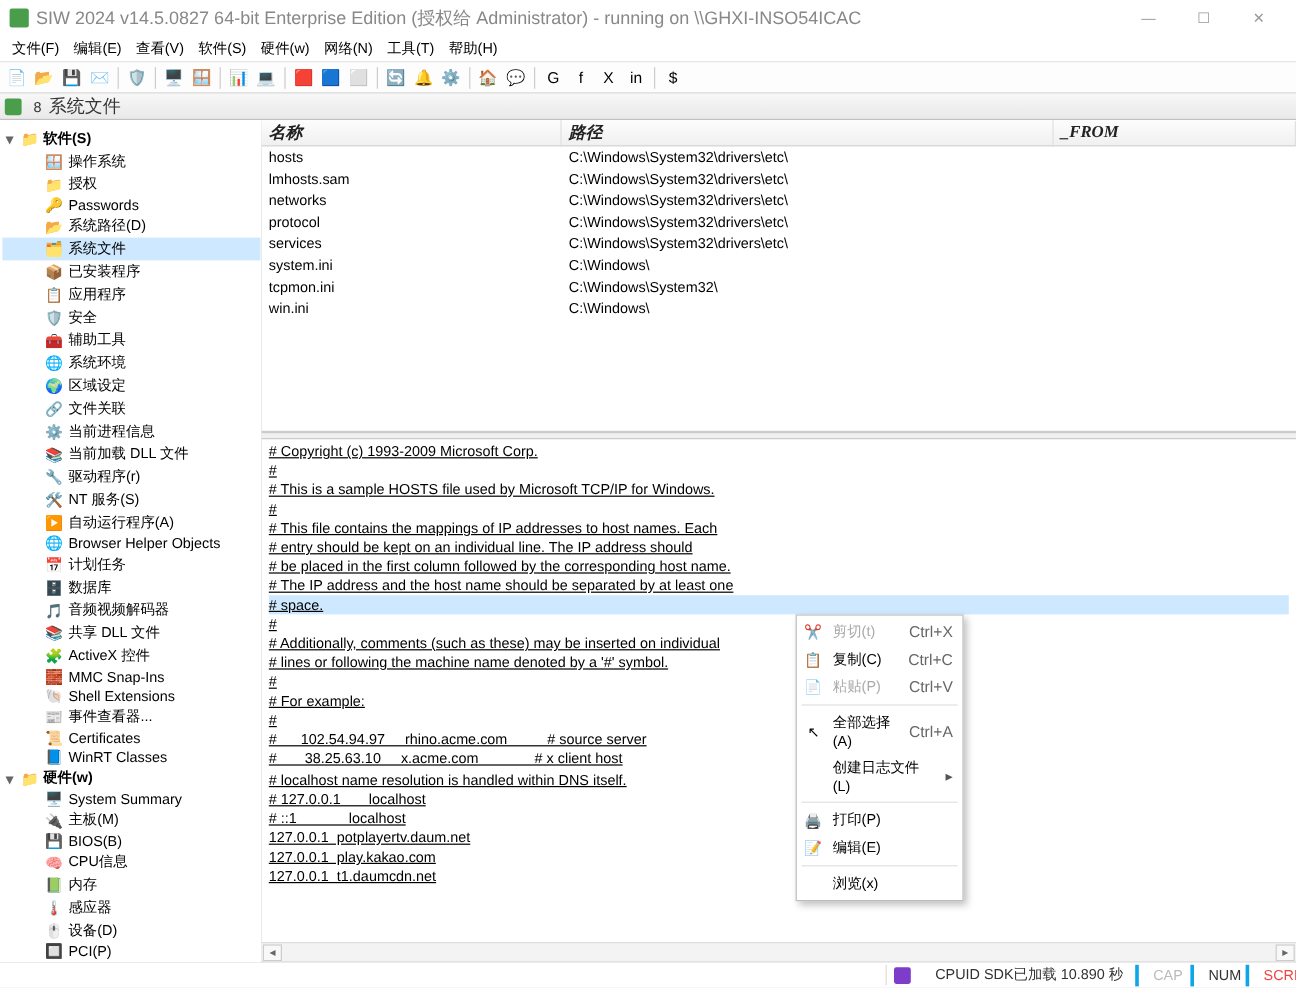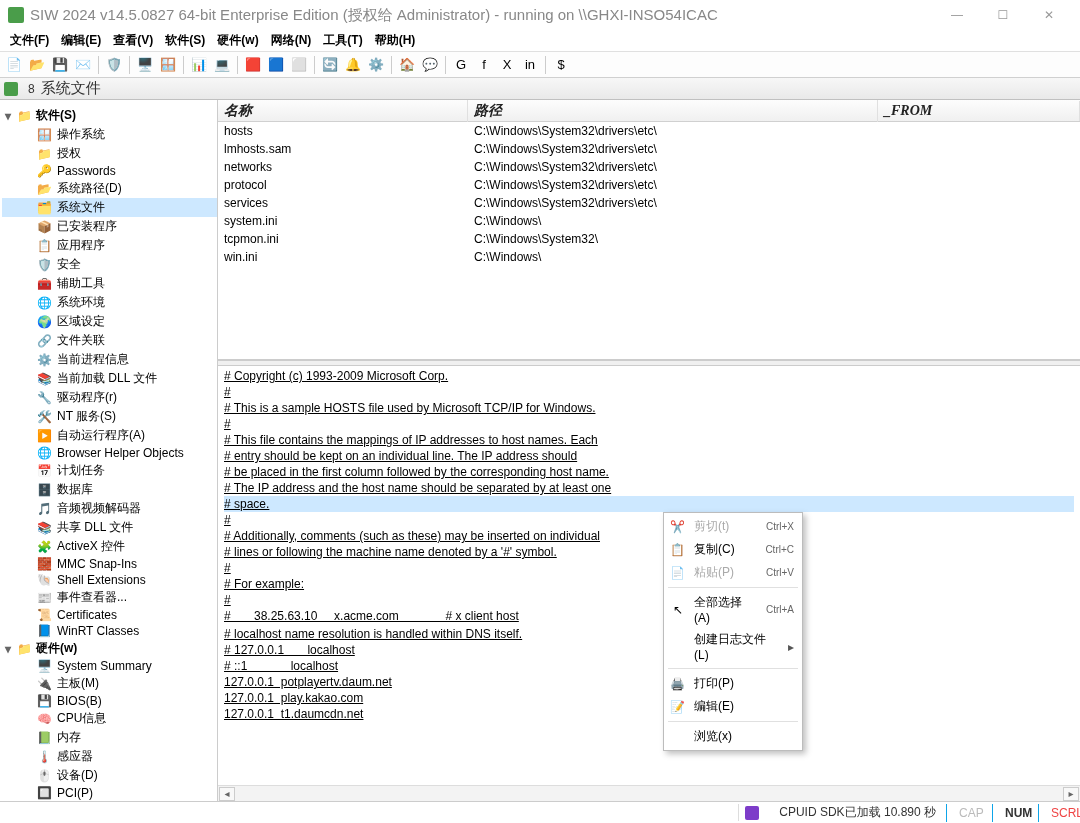--- a/index.html
+++ b/index.html
@@ -6,21 +6,21 @@
 html, body { width: 1080px; height: 823px; overflow: hidden; background: #f0f0f0; }
 
 
 .titlebar { height: 30px; background: #fff; display: flex; align-items: center; padding: 0 8px; color: #888; }
 .titlebar .app-icon { width: 16px; height: 16px; background: #4a9d4a; margin-right: 6px; border-radius: 2px; }
 .titlebar .title { flex: 1; font-size: 15px; }
 .win-controls { display: flex; gap: 0; margin-left: auto; }
 .win-controls div { width: 46px; height: 30px; display: flex; align-items: center; justify-content: center; color: #999; }
 
 
-.menubar { height: 22px; background: #fff; display: flex; align-items: center; padding: 0 4px; border-bottom: 1px solid #e0e0e0; font-weight: bold; }
+.menubar { height: 22px; background: #fff; display: flex; align-items: center; padding: 0 4px; border-bottom: 1px solid #e0e0e0; }
 .menubar .menu-item { padding: 2px 6px; cursor: pointer; }
 
 
 .toolbar { height: 26px; background: #fdfdfd; display: flex; align-items: center; padding: 2px 4px; gap: 3px; border-bottom: 1px solid #d0d0d0; }
 .tool-btn { width: 20px; height: 20px; display:flex; align-items:center; justify-content:center; border-radius: 2px; }
 .tool-sep { width: 1px; height: 18px; background: #ccc; margin: 0 2px; }
 
 
 .pathbar { height: 22px; background: linear-gradient(#f7f7f7,#e9e9e9); display: flex; align-items: center; padding: 0 4px; border-bottom: 1px solid #c0c0c0; color:#333; }
 .pathbar .crumb-icon { width:14px; height:14px; background:#4a9d4a; border-radius:2px; margin-right:4px;}
@@ -61,28 +61,28 @@
 .detail-lines { padding: 2px 6px; }
 .detail-line { padding: 1px 0; white-space: pre; }
 .detail-line.sel { background: #cde8ff; }
 
 
 .context-menu { position: absolute; left: 663px; top: 512px; width: 140px; background: #fff; border: 1px solid #bcbcbc; box-shadow: 3px 3px 6px rgba(0,0,0,.25); padding: 2px; z-index: 1000; }
 .ctx-item { display: flex; align-items: center; padding: 3px 6px 3px 4px; gap: 8px; }
 .ctx-item.disabled { color: #aaa; }
 .ctx-item .ctx-icon { width: 16px; height:16px; display:flex; align-items:center; justify-content:center; font-size:12px;}
 .ctx-item .ctx-label { flex: 1; }
-.ctx-item .ctx-accel { color: #666; font-size: 10px; }
+.ctx-item .ctx-accel { color: #666; font-size: 13px; }
 .ctx-item .ctx-sub { color:#555; }
 .ctx-sep { height:1px; background:#e0e0e0; margin: 3px 2px; }
 
 
 .statusbar { height: 22px; background: #fff; border-top: 1px solid #ccc; display: flex; align-items: center; padding: 0 6px; gap: 10px; font-size:11px; color:#333;}
 .statusbar .sb-left { flex: 1; }
-.statusbar .sb-cap { width: 36px; text-align:right; border-left:1px solid #0ea5e9; padding:2px 12px;}
+.statusbar .sb-cap { width: 36px; text-align:right; border-left:3px solid #0ea5e9; padding:2px 12px;}
 .statusbar .sb-sdk { display:flex; align-items:center; gap:20px; border-left:1px solid #ddd; padding-left:6px;}
 .sdk-icon { width:14px; height:14px; background:#7d3cc9; border-radius:2px;}
 
 
 .hscroll { height:16px; background:#f3f3f3; border-top:1px solid #ddd; display:flex; align-items:center;}
 .hscroll .thumb-l, .hscroll .thumb-r { width:16px; height:14px; background:#f8f8f8; border:1px solid #ccc; margin:0 1px; display:flex; align-items:center; justify-content:center; color:#666; font-size:10px;}
 .hscroll .track { flex:1; height:14px; }
 </style>
 </head>
 <body>
@@ -414,20 +414,21 @@
           <div class="detail-line"># entry should be kept on an individual line. The IP address should</div>
           <div class="detail-line"># be placed in the first column followed by the corresponding host name.</div>
           <div class="detail-line"># The IP address and the host name should be separated by at least one</div>
           <div class="detail-line sel"># space.</div>
           <div class="detail-line">#</div>
           <div class="detail-line"># Additionally, comments (such as these) may be inserted on individual</div>
           <div class="detail-line"># lines or following the machine name denoted by a '#' symbol.</div>
           <div class="detail-line">#</div>
           <div class="detail-line"># For example:</div>
           <div class="detail-line">#</div>
+          <div class="detail-line">#      102.54.94.97     rhino.acme.com          # source server</div>
           <div class="detail-line">#       38.25.63.10     x.acme.com              # x client host</div>
           <div class="detail-line"></div>
           <div class="detail-line"># localhost name resolution is handled within DNS itself.</div>
           <div class="detail-line"># 127.0.0.1       localhost</div>
           <div class="detail-line"># ::1             localhost</div>
           <div class="detail-line">127.0.0.1  potplayertv.daum.net</div>
           <div class="detail-line">127.0.0.1  play.kakao.com</div>
           <div class="detail-line">127.0.0.1  t1.daumcdn.net</div>
         </div>
     </div>
@@ -482,15 +483,15 @@
     </div>
   </div>
 
 <div class="statusbar">
   <div class="sb-left"></div>
   <div class="sb-sdk">
     <span class="sdk-icon"></span>
     <span>CPUID SDK已加载 10.890 秒</span>
   </div>
   <div class="sb-cap" style="color:#bbb;">CAP</div>
-  <div class="sb-cap" style="font-weight:bold;">NUM</div>
+  <div class="sb-cap" style="font-weight:normal;">NUM</div>
   <div class="sb-cap" style="color:#ef4444;">SCRL</div>
 </div>
 
 </body></html>

